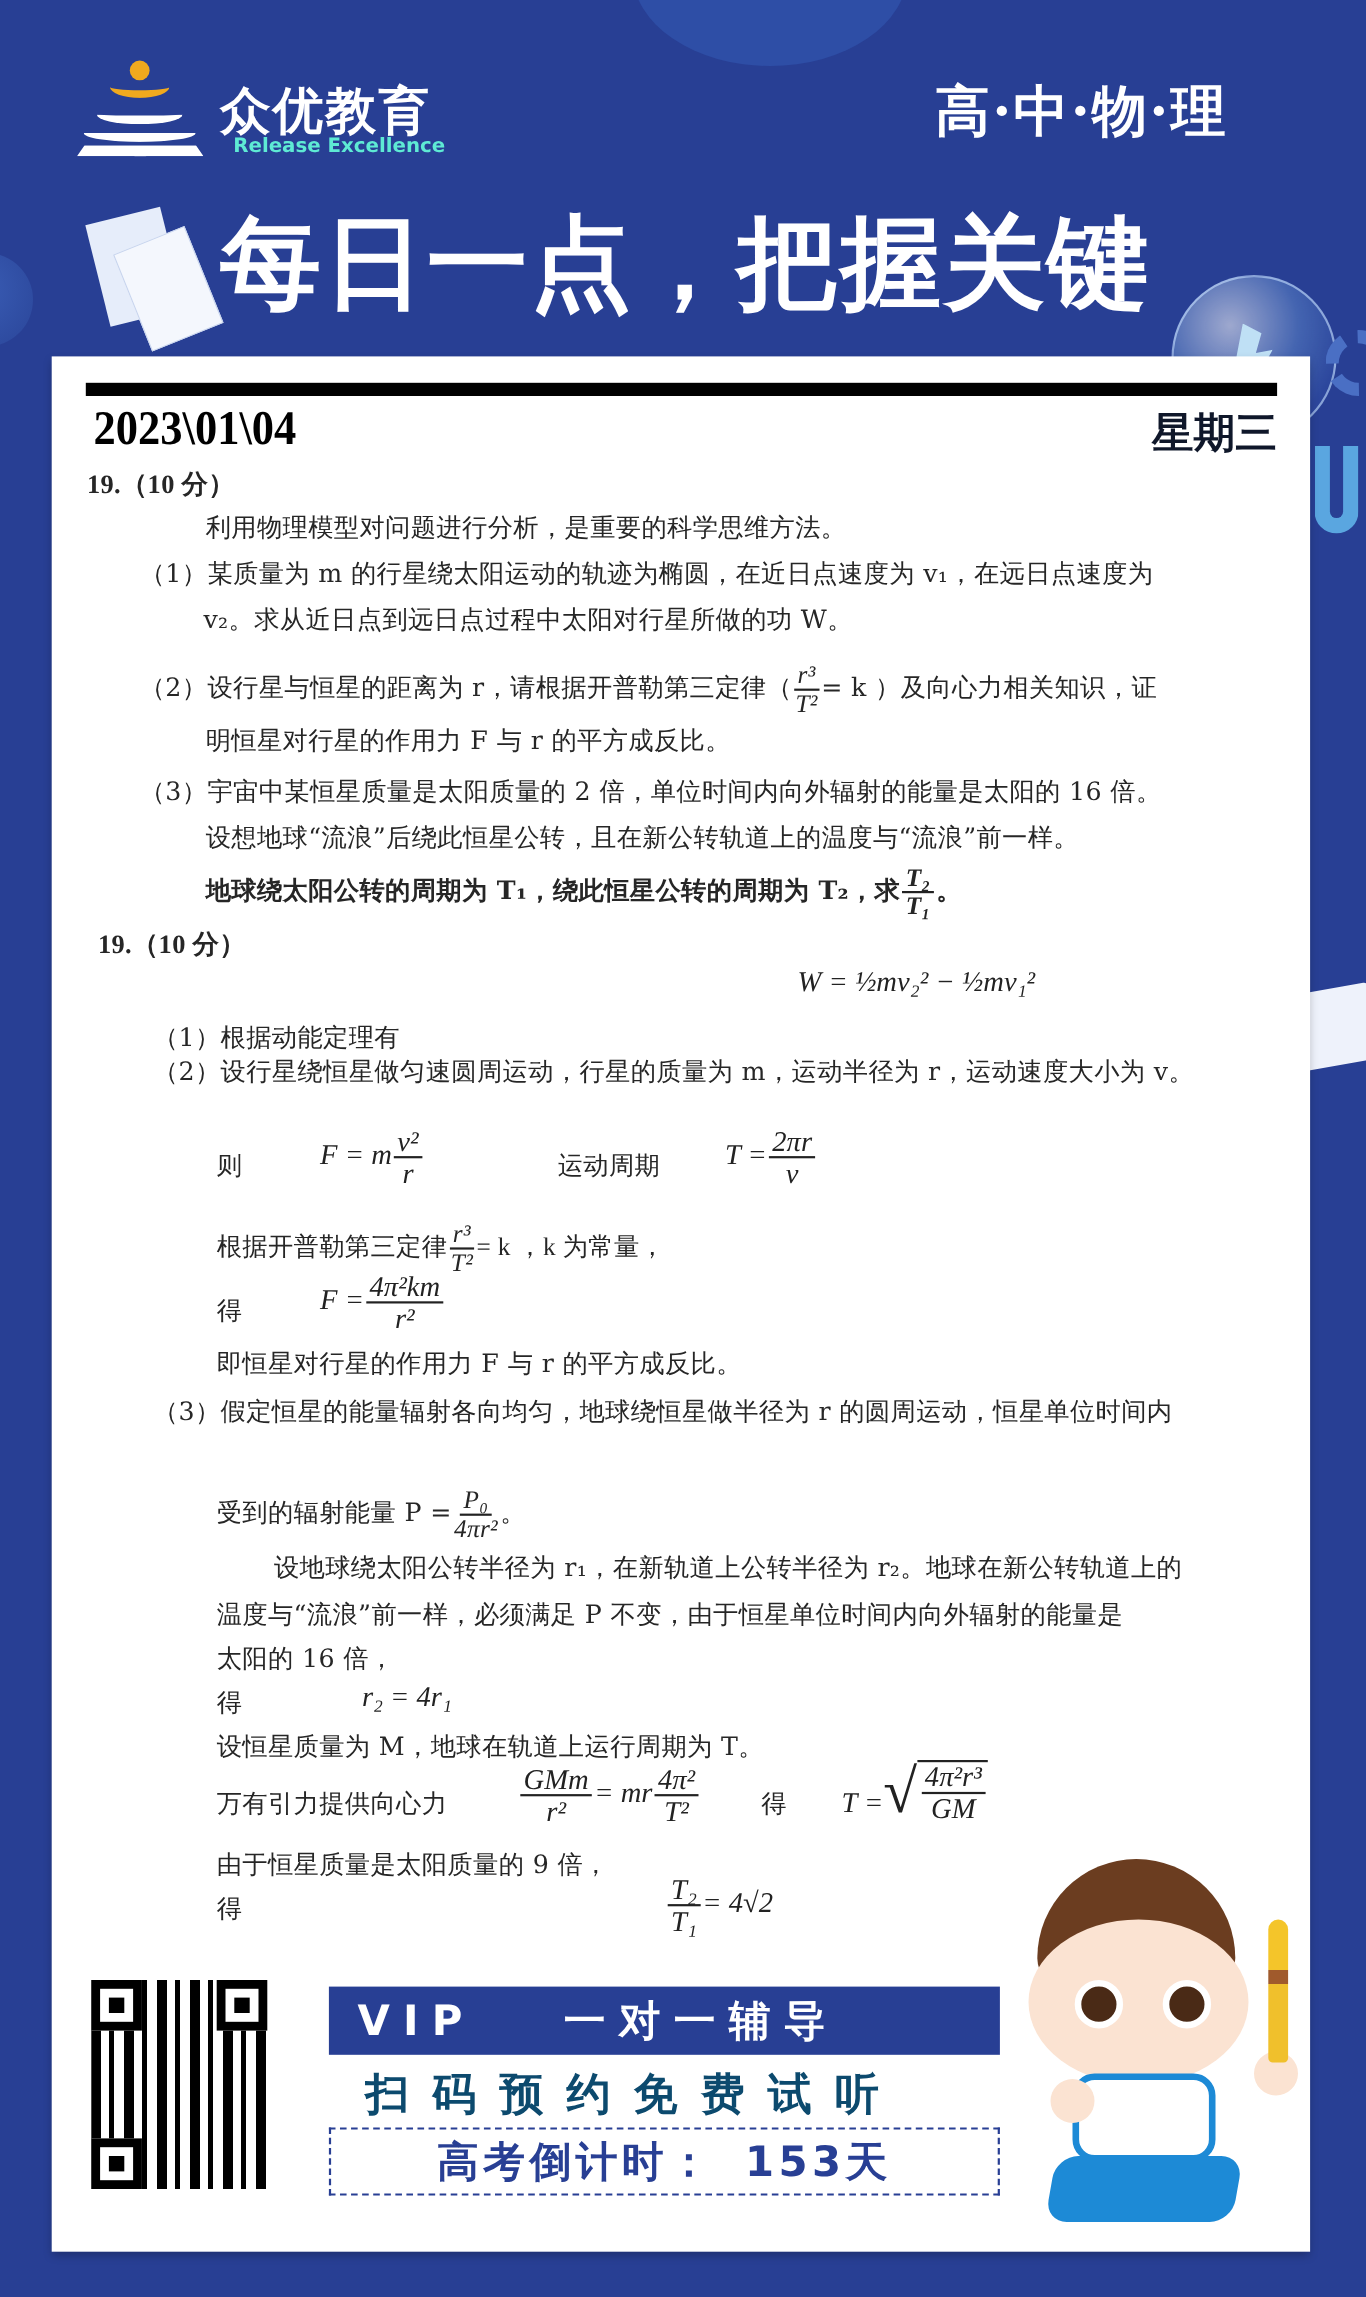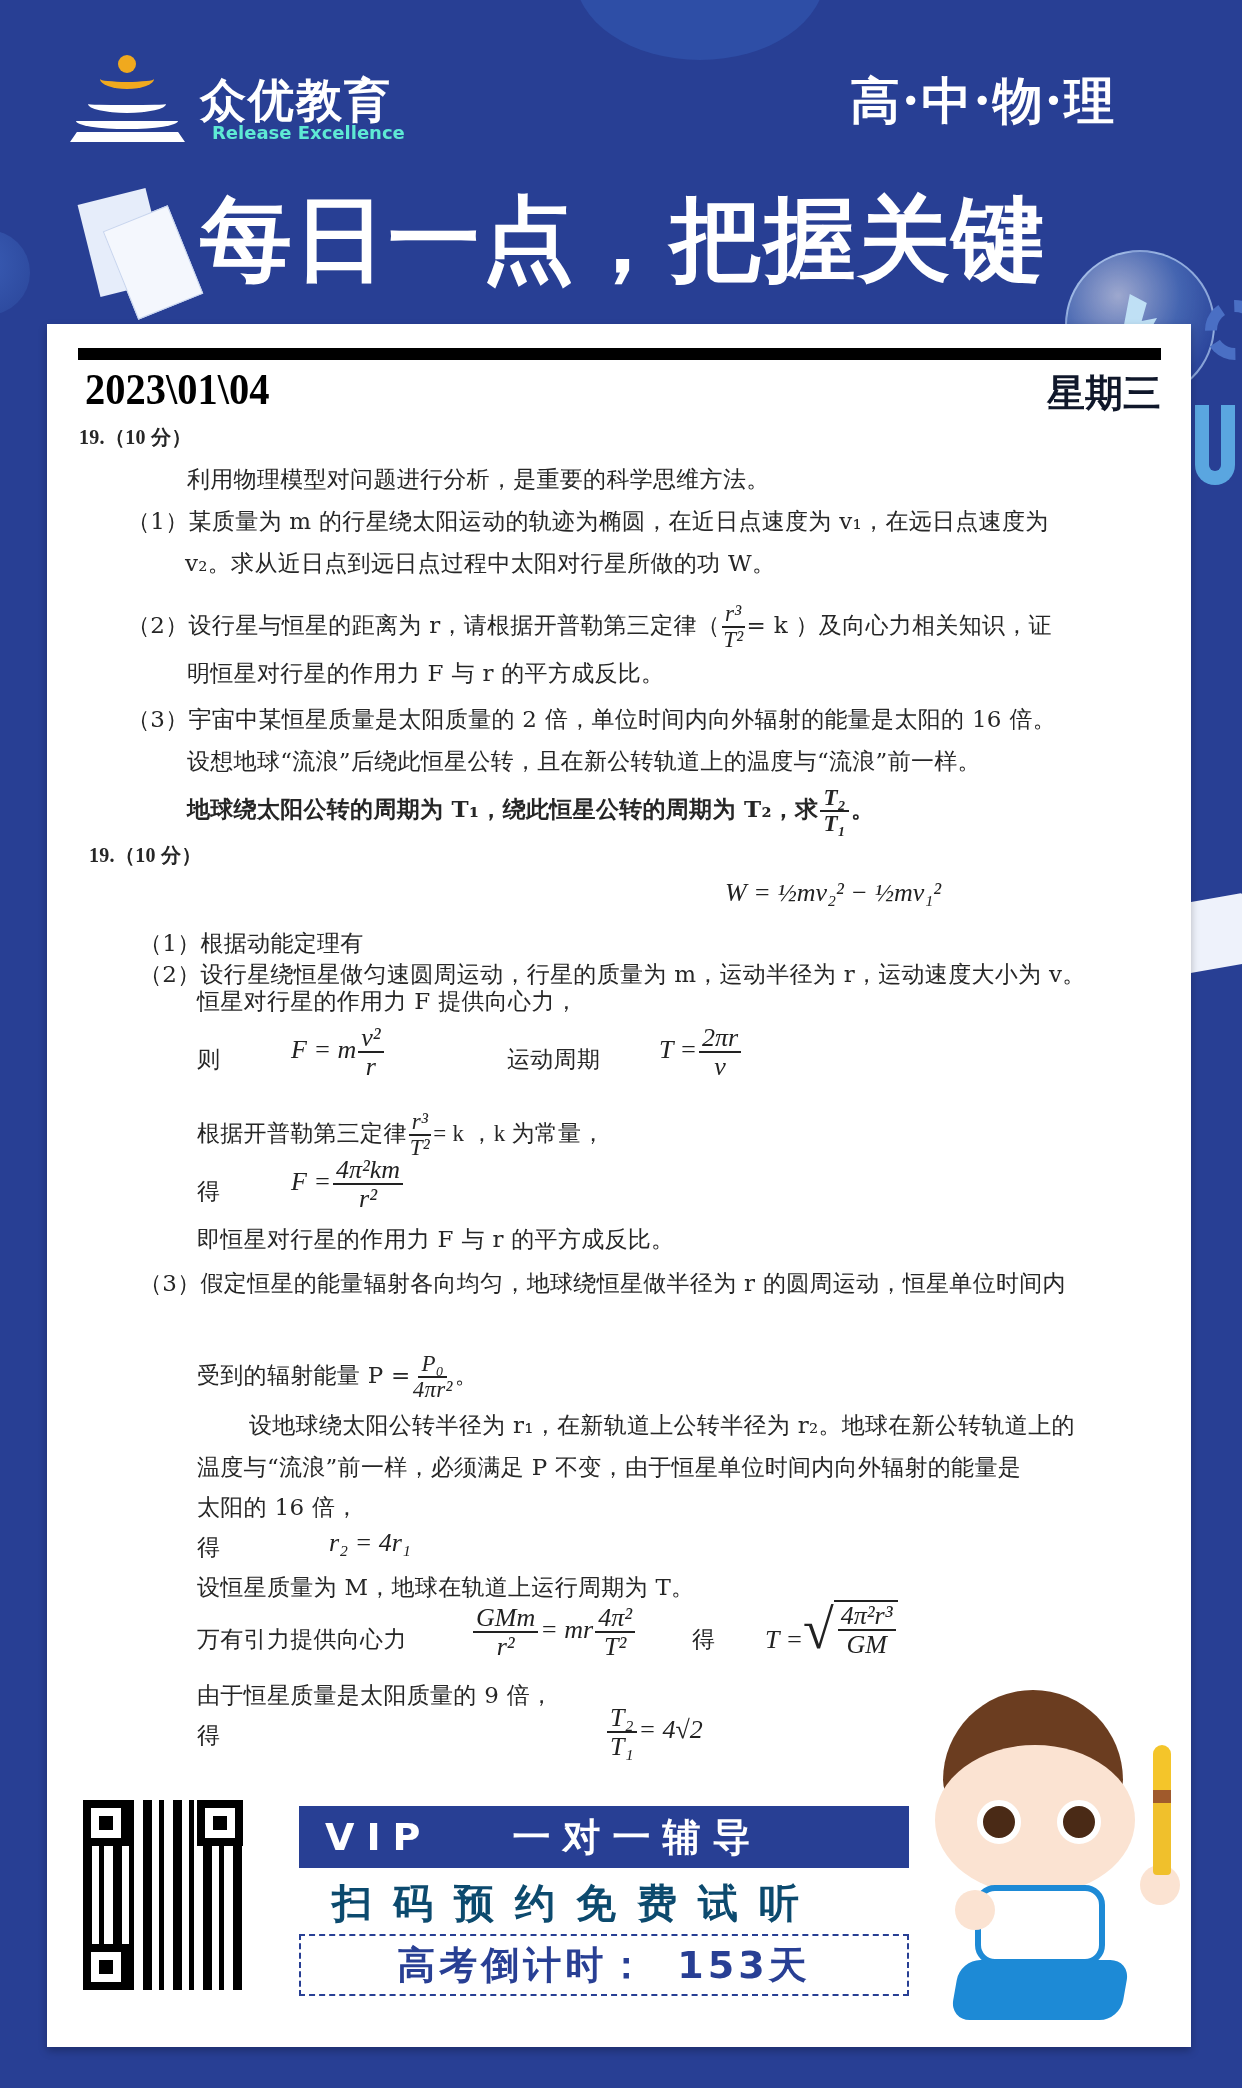--- a/index.html
+++ b/index.html
@@ -39,21 +39,21 @@
   .paper-icon .p1 { position: absolute; left: 0; top: 5px; width: 70px; height: 95px; background: #e6edfa; transform: rotate(-14deg); }
   .paper-icon .p2 { position: absolute; left: 30px; top: 25px; width: 70px; height: 95px; background: #f4f7fd; transform: rotate(-22deg); border: 1px solid #c8d5ee; }
   .slogan { position: absolute; left: 200px; top: 178px; font-family: "DejaVu Sans", sans-serif; font-weight: bold; font-size: 92px; color: #fff; letter-spacing: 2px; }
 
   
   .card { position: absolute; left: 47px; top: 324px; width: 1144px; height: 1723px; background: #fff; box-shadow: 0 4px 8px rgba(0,0,0,0.25); }
   .rule { position: absolute; left: 31px; top: 24px; width: 1083px; height: 12px; background: #000; }
   .date { position: absolute; left: 38px; top: 40px; font-family: "Liberation Serif", serif; font-weight: bold; font-size: 44px; color: #000; transform: scaleX(0.92); transform-origin: left; }
   .weekday { position: absolute; right: 30px; top: 44px; font-family: "DejaVu Serif", serif; font-weight: bold; font-size: 38px; color: #0f172a; }
   .ln-text { position: absolute; font-size: 23px; color: #262626; white-space: nowrap; font-family: "DejaVu Serif", serif; letter-spacing: 0.3px; }
-  .qnum { font-family: "Liberation Serif", serif; font-weight: bold; font-size: 20px; }
+  .qnum { font-family: "Liberation Serif", serif; font-weight: bold; font-size: 24px; }
   .math { position: absolute; font-family: "Liberation Serif", serif; font-style: italic; font-size: 26px; color: #222; white-space: nowrap; }
   .frac { display: inline-flex; flex-direction: column; align-items: center; vertical-align: middle; margin: 0 2px; line-height: 1.05; }
   .frac .num { border-bottom: 2px solid #222; padding: 0 3px; }
   .sqrt { display: inline-flex; align-items: center; }
   .sqrt .rad { font-style: normal; font-size: 56px; line-height: 1; }
   .sqrt .body { border-top: 2px solid #222; padding-left: 2px; }
 
   
   .qr { position: absolute; left: 36px; top: 1476px; width: 160px; height: 190px; background:
     repeating-linear-gradient(90deg, #000 0 9px, #fff 9px 16px, #000 16px 21px, #fff 21px 30px),
@@ -135,21 +135,20 @@
     <span>地球绕太阳公转的周期为 T₁，绕此恒星公转的周期为 T₂，求</span><span class="frac" style="font-style:italic; font-family:'Liberation Serif',serif;">
         <span class="num">T₂</span>
         <span>T₁</span>
       </span><span>。</span>
   </div>
 
   <div class="ln-text qnum" style="left:42px; top:518px;">19.（10 分）</div>
   <div class="ln-text" style="left:92px; top:564px;margin-top:40px;">（1）根据动能定理有</div>
   <div class="math" style="left:678px; top:554px;">W = ½mv₂² − ½mv₁²</div>
   <div class="ln-text" style="left:92px; top:635px;text-align:center;">（2）设行星绕恒星做匀速圆周运动，行星的质量为 m，运动半径为 r，运动速度大小为 v。</div>
-  <div class="ln-text" style="left:150px; top:662px;">恒星对行星的作用力 F 提供向心力，</div>
   <div class="ln-text" style="left:150px; top:720px;">则</div>
   <div class="math" style="left:244px; top:700px;">
     <span>F = m</span><span class="frac">
         <span class="num">v²</span>
         <span>r</span>
       </span>
   </div>
   <div class="ln-text" style="left:460px; top:720px;">运动周期</div>
   <div class="math" style="left:612px; top:700px;">
     <span>T =</span><span class="frac">

